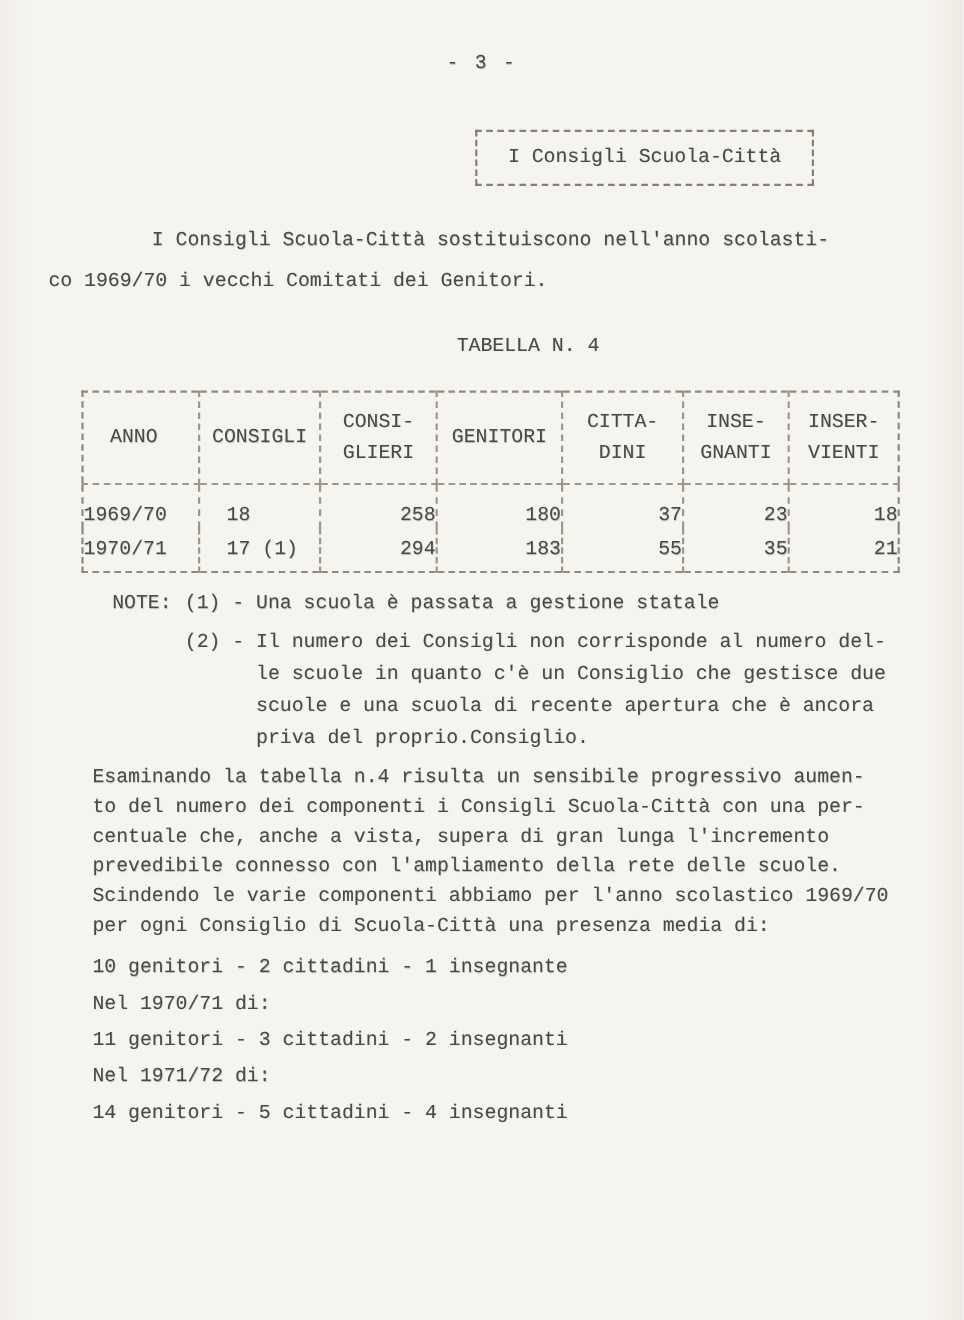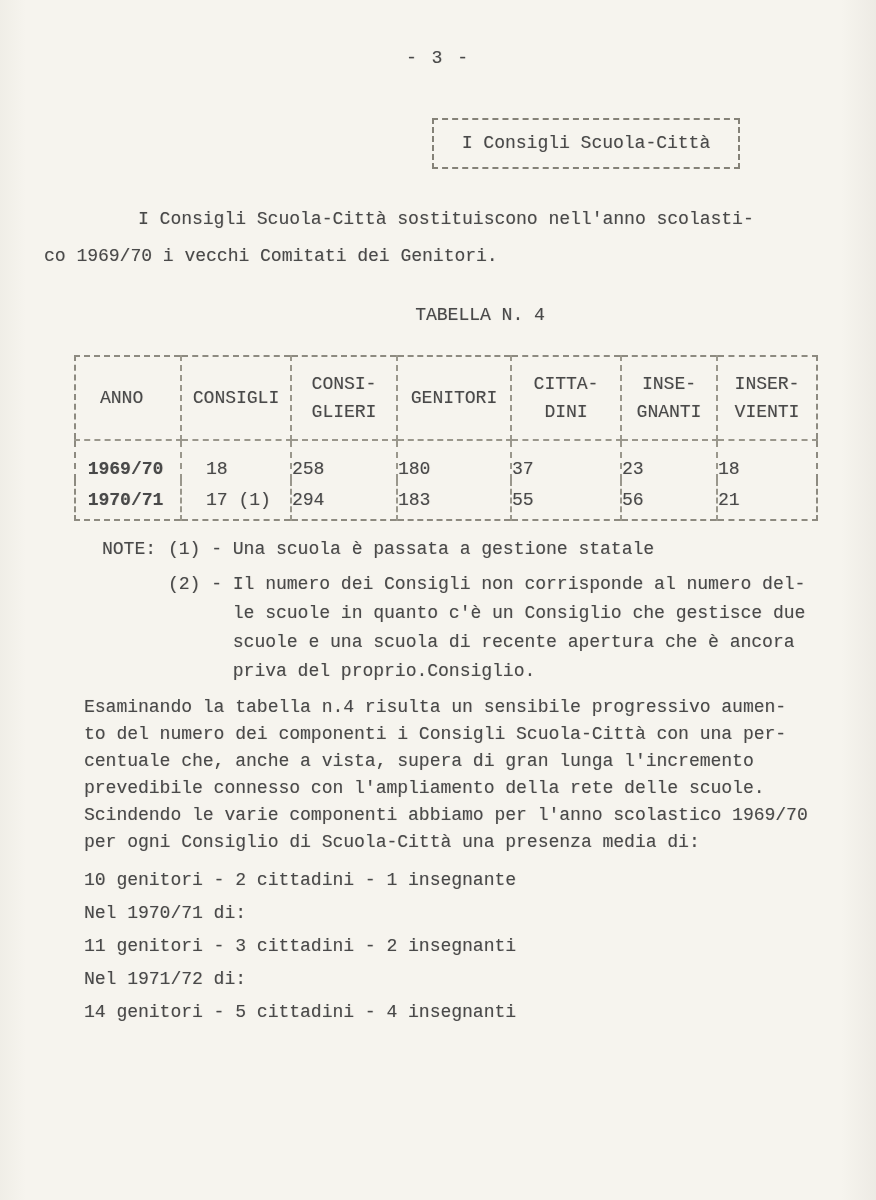--- a/index.html
+++ b/index.html
@@ -64,28 +64,28 @@
     vertical-align: middle;
     height: 84px;
     border-right: 2px dashed #9a978c;
     border-bottom: 2px dashed #9a978c;
     line-height: 28px;
     padding: 0;
   }
   .data-table th.h-anno { text-align: left; padding-left: 24px; }
   .data-table td {
     height: 40px;
-    text-align: left;
+    text-align: right;
     vertical-align: middle;
     border-right: 2px dashed #9a978c;
     padding: 0;
   }
   .data-table th:last-child, .data-table td:last-child { border-right: none; }
   .data-table tbody tr:first-child td { padding-top: 16px; }
-  .data-table td.c-anno { text-align: center; padding-right: 5px; font-weight: bold; }
+  .data-table td.c-anno { text-align: left; padding-right: 5px; }
   .data-table td.c-consigli { text-align: left; padding-left: 24px; }
 
   .notes {
     margin: 14px 0 0 102px;
   }
   .note-row { display: flex; margin-bottom: 6px; }
   .note-label { width: 66px; flex: none; line-height: 29px; }
   .note-item { white-space: pre-wrap; line-height: 29px; }
 
   .paragraph {
@@ -147,21 +147,21 @@
         <td>37</td>
         <td>23</td>
         <td>18</td>
       </tr>
       <tr>
         <td class="c-anno">1970/71</td>
         <td class="c-consigli">17 (1)</td>
         <td>294</td>
         <td>183</td>
         <td>55</td>
-        <td>56</td>
+        <td>35</td>
         <td>21</td>
       </tr>
     </tbody>
   </table>
 
   <div class="notes">
     <div class="note-row">
       <span class="note-label">NOTE:</span>
       <div class="note-item">(1) - Una scuola è passata a gestione statale</div>
     </div>

